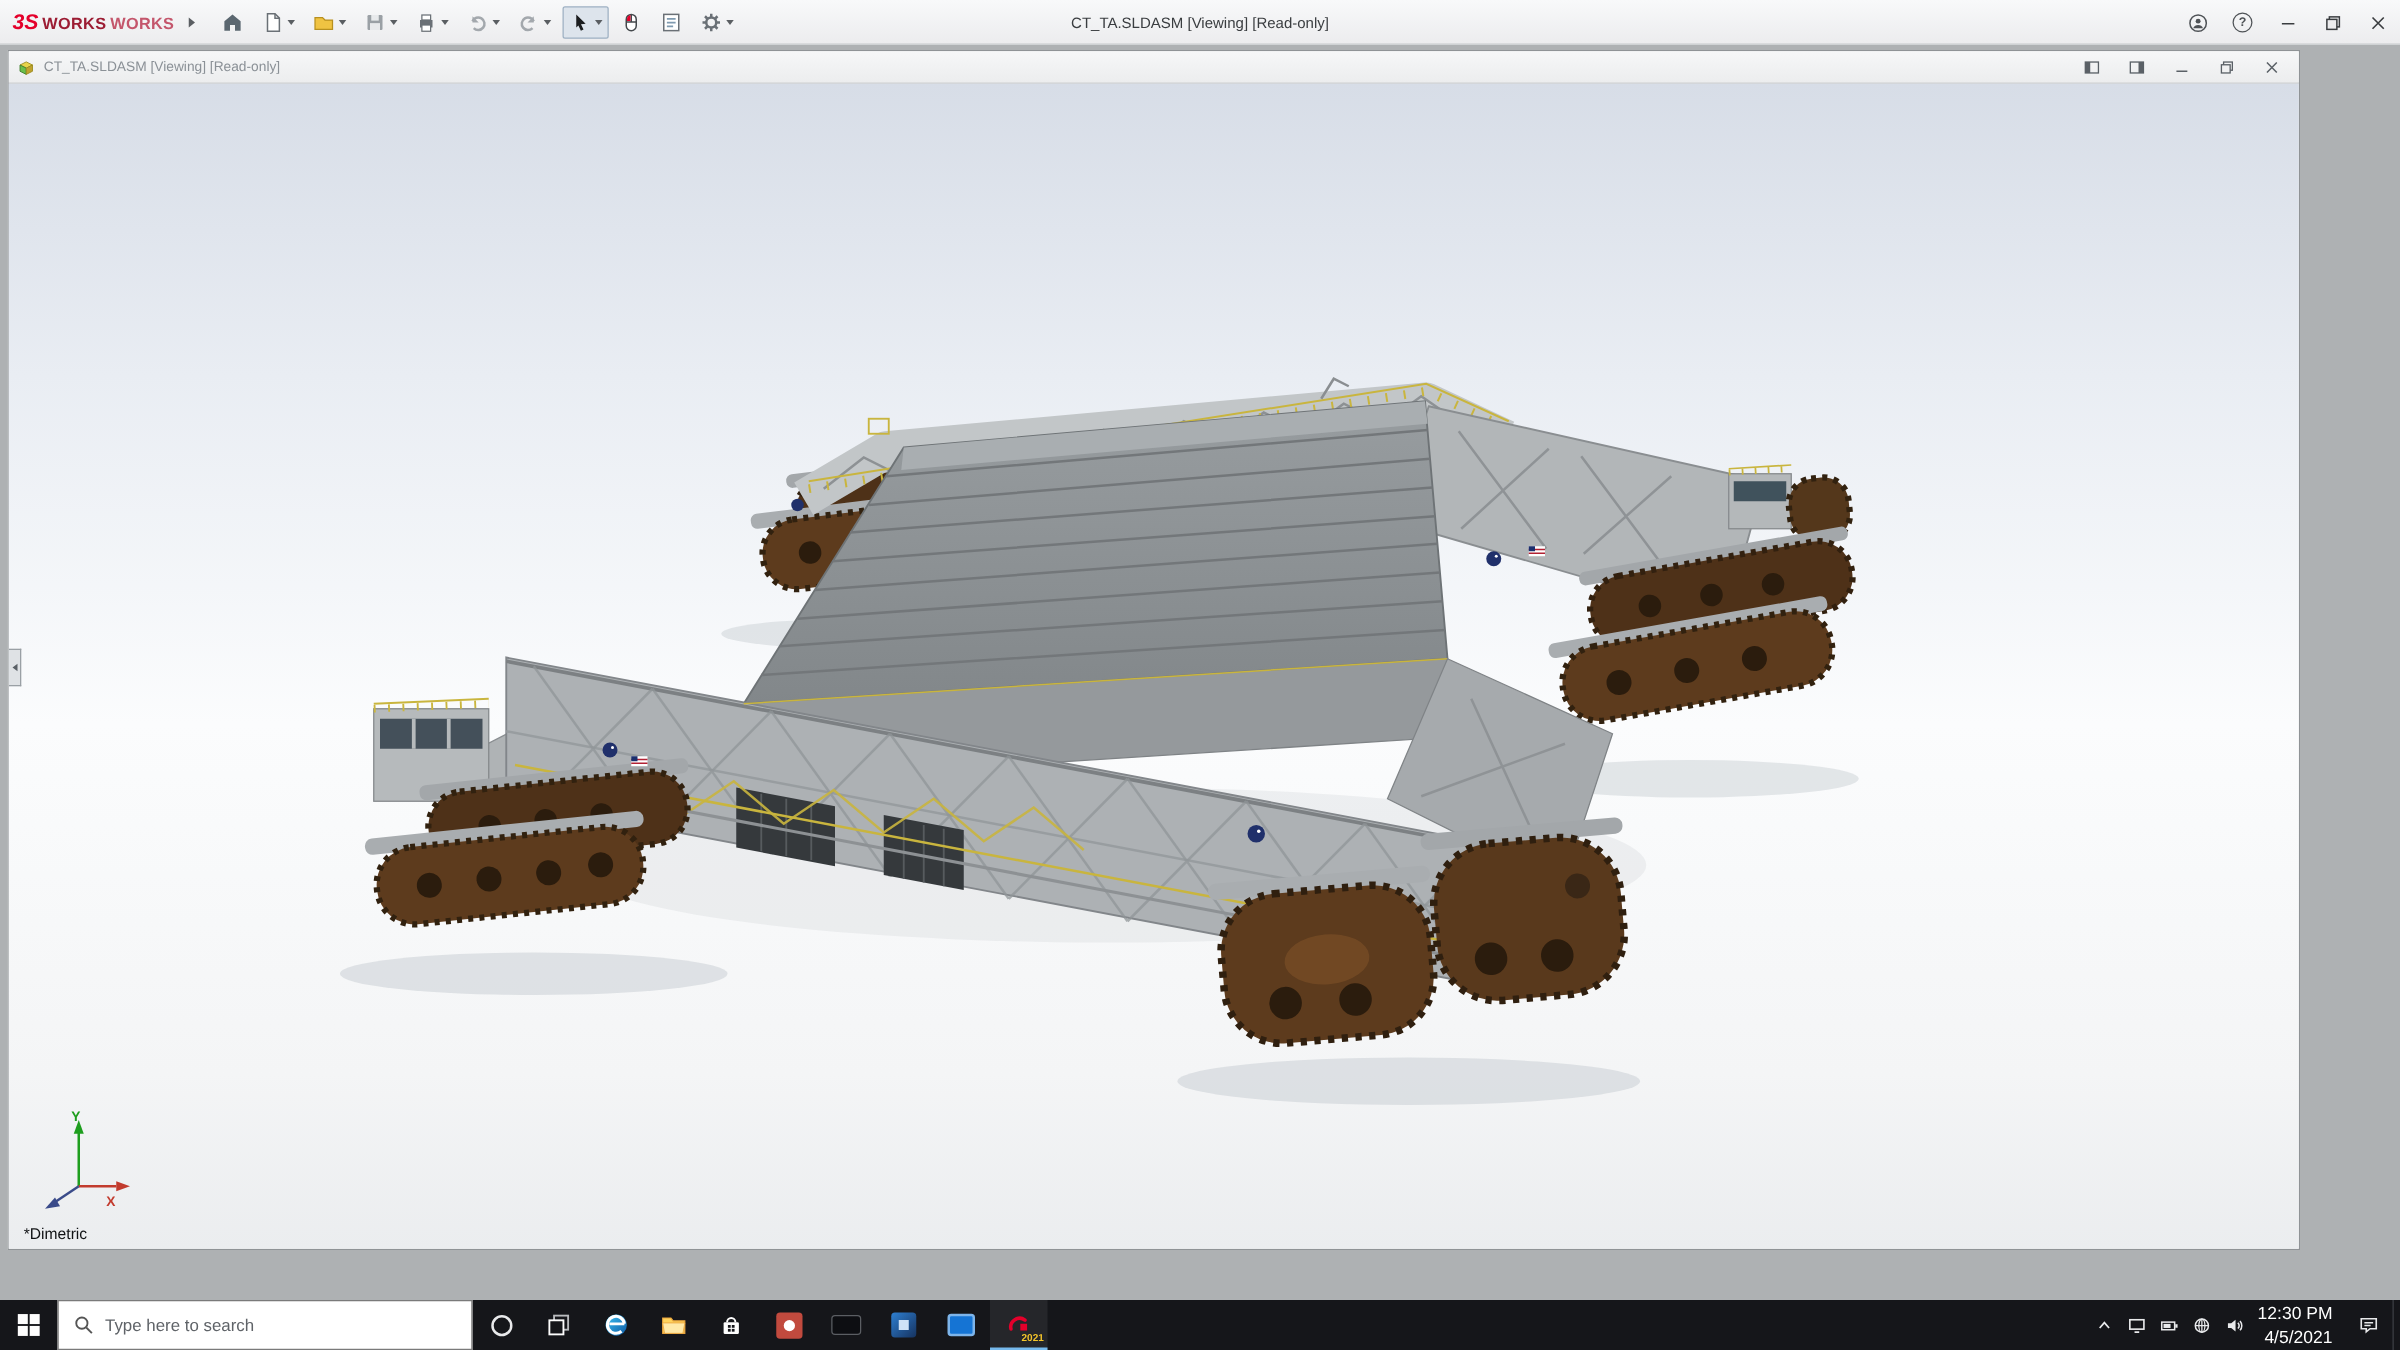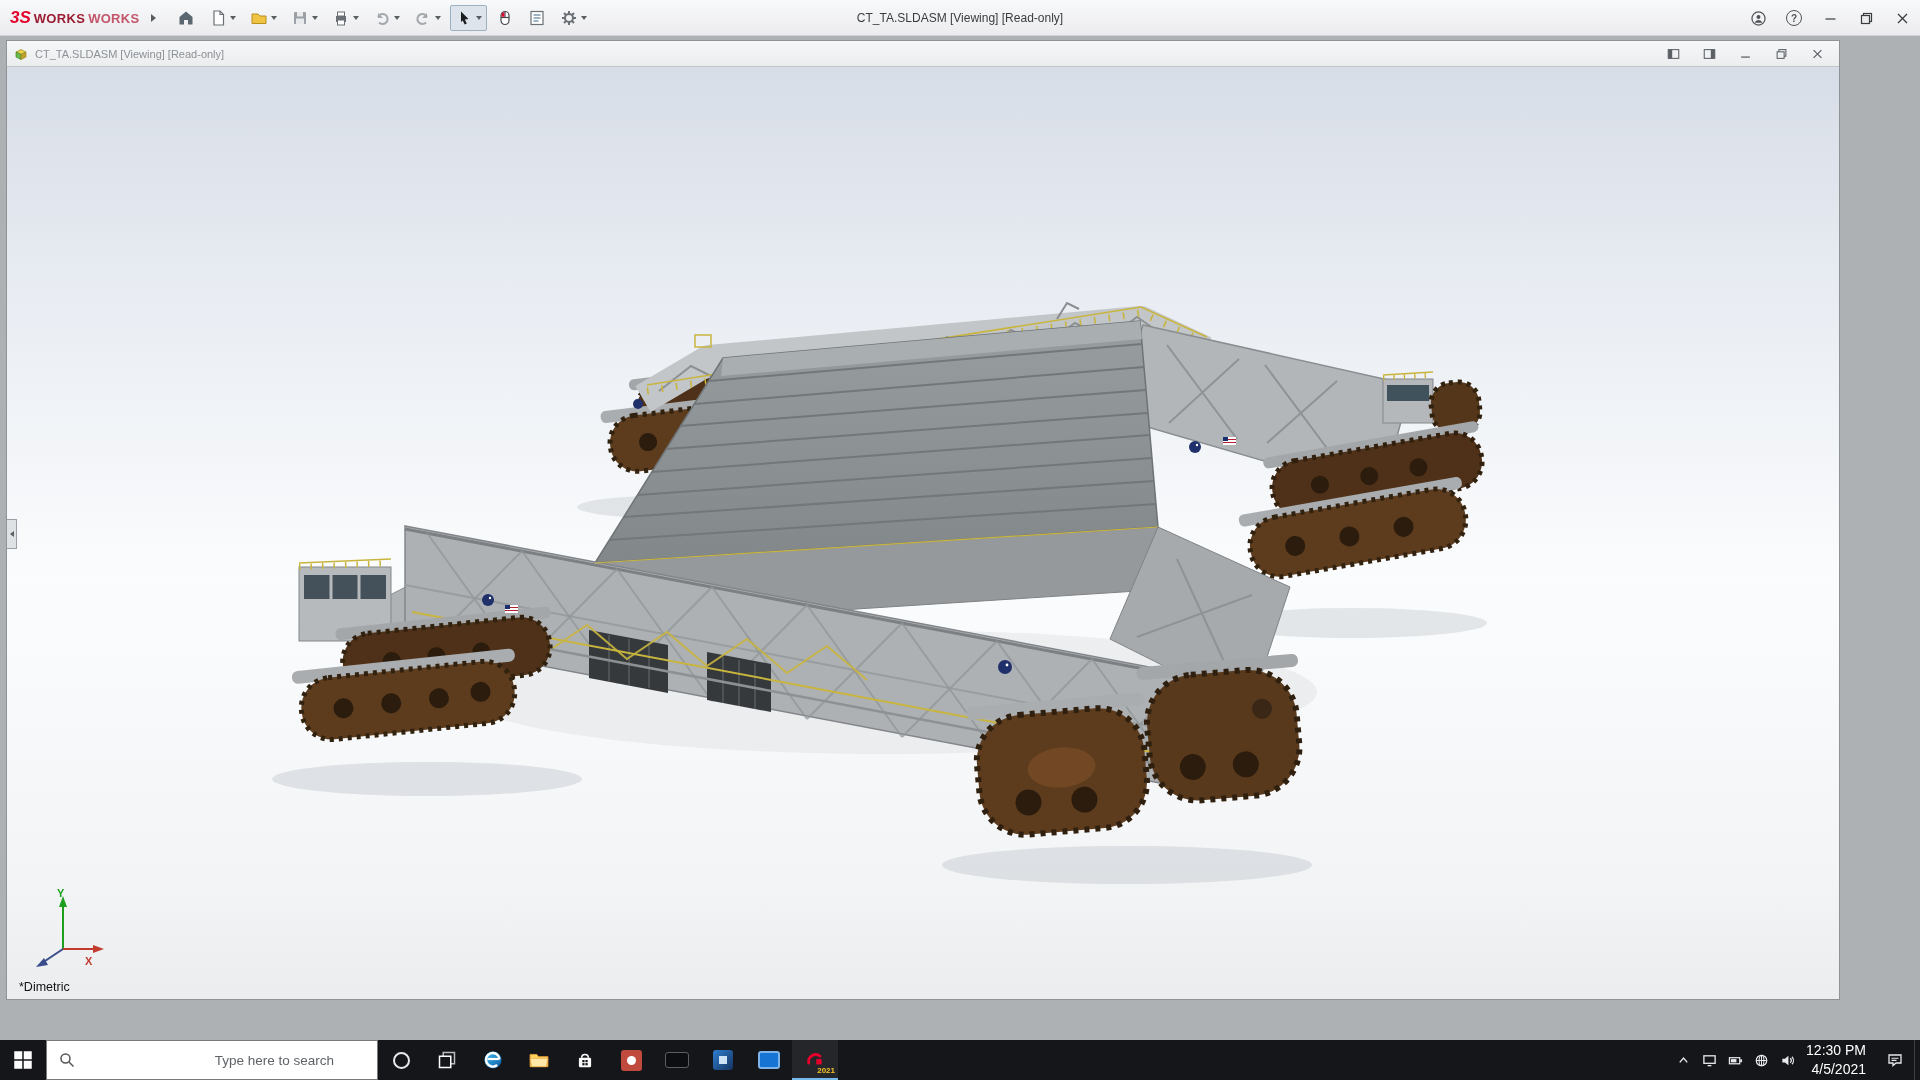--- a/index.html
+++ b/index.html
@@ -53,21 +53,21 @@
 
   
   .taskbar { position:absolute; left:0; top:1040px; width:1920px; height:40px; background:#15161a;
     display:flex; align-items:stretch; z-index:40; }
   .tb-btn { display:flex; align-items:center; justify-content:center; width:46px; height:40px; position:relative; }
   .tb-btn svg { width:20px; height:20px; }
   .tb-search { width:332px; height:40px; background:#fff; border:1px solid #7a7a7a; display:flex;
     align-items:center; gap:9px; padding-left:12px; }
   .tb-search svg { width:16px; height:16px; flex:0 0 auto; }
   .tb-search input { border:none; outline:none; background:transparent; font-size:13.5px; color:#ef4444;
-    font-family:"Liberation Sans", sans-serif; width:250px;text-align:right; }
+    font-family:"Liberation Sans", sans-serif; width:250px; }
   .tb-search input::placeholder { color:#5f6368; }
   .cortana-ring { width:17px; height:17px; border:2px solid #e8e9eb; border-radius:50%; }
   .tile { border-radius:3px; }
   .tile-red { width:21px; height:21px; background:#c14a3e; display:flex; align-items:center; justify-content:center; }
   .tile-red i { width:9px; height:9px; background:#fff; border-radius:50%; }
   .tile-screen { width:24px; height:16px; background:#0d0e12; border:1px solid #5b5e63; }
   .tile-blue { width:20px; height:20px; background:linear-gradient(135deg,#2e7fd1,#16335f);
     display:flex; align-items:center; justify-content:center; }
   .tile-blue i { width:8px; height:8px; background:#cfe3f7; }
   .tile-window { width:22px; height:18px; background:#1574d4; border:2px solid #7db4ea; }

